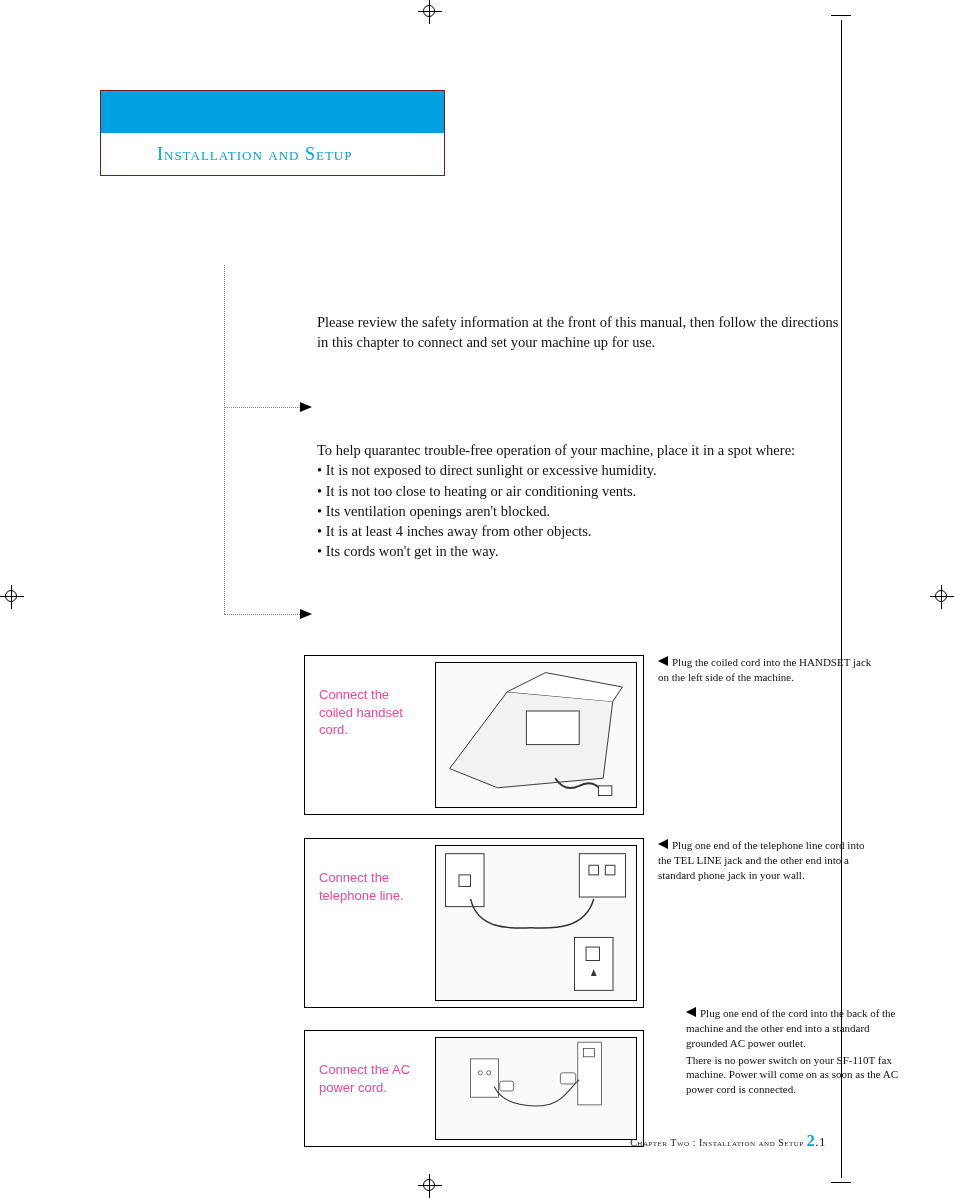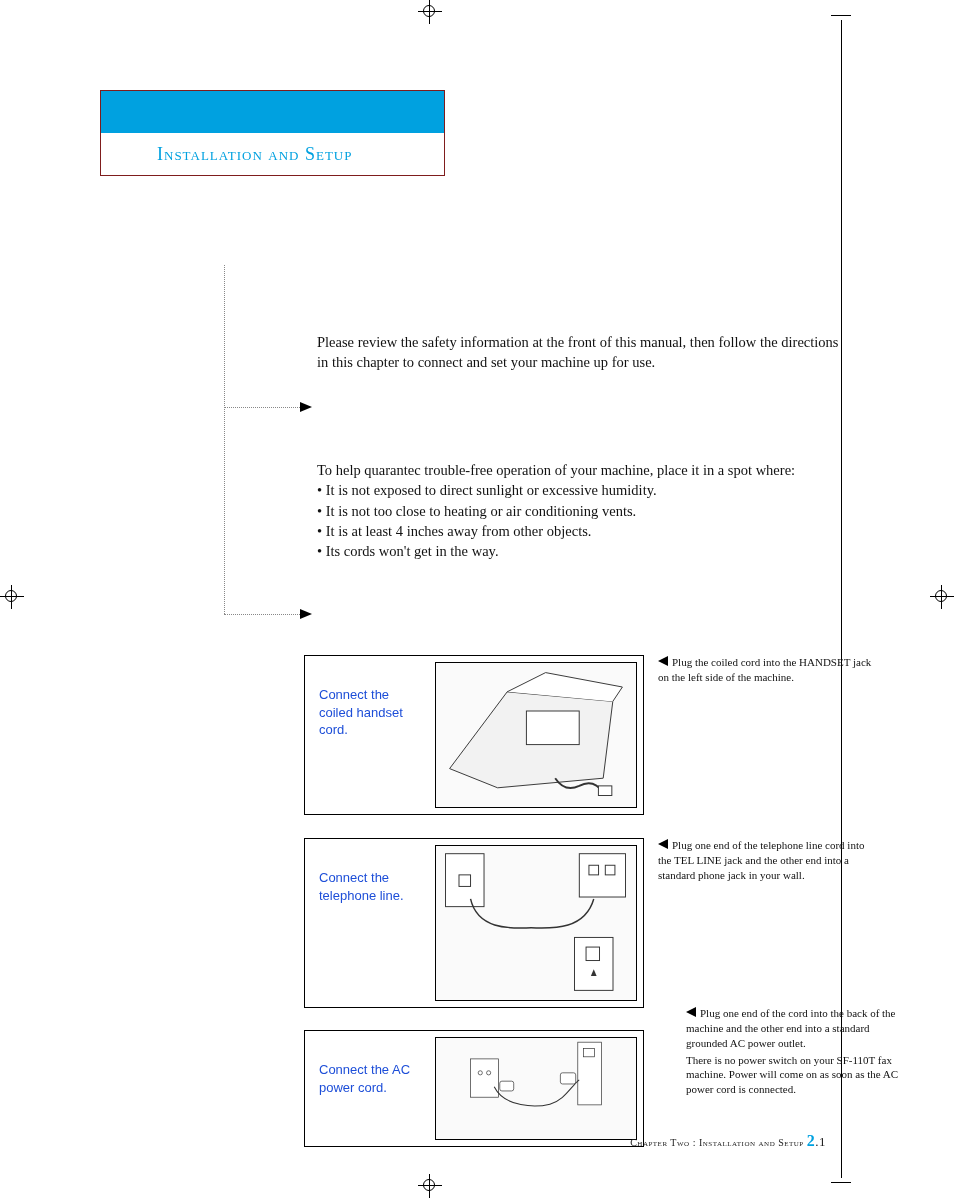--- a/index.html
+++ b/index.html
@@ -94,37 +94,36 @@
     border-bottom: 5px solid transparent;
     border-left: 12px solid #000;
   }
   .body-text {
     position: absolute;
     left: 217px;
     font-size: 14.5px;
     line-height: 1.4;
     color: #111;
     width: 530px;
-    margin-top: 20px;
   }
   .intro1 { top: 222px; }
   .intro2 { top: 350px; }
   .step-box {
     position: absolute;
     left: 204px;
     width: 340px;
     border: 1px solid #000;
     display: flex;
   }
   .step-label {
     width: 130px;
     padding: 30px 10px 10px 14px;
     font-family: Arial, Helvetica, sans-serif;
     font-size: 13px;
-    color: #1d4ed8;
+    color: #ec4899;
     line-height: 1.35;
   }
   .step-img {
     flex: 1;
     border: 1px solid #000;
     margin: 6px 6px 6px 0;
     background: #fafafa;
     position: relative;
     overflow: hidden;
   }
@@ -195,20 +194,21 @@
   <div class="arrow-r" style="top:312px; left:200px;"></div>
   <div class="dotted-h" style="top:524px; width:78px;"></div>
   <div class="arrow-r" style="top:519px; left:200px;"></div>
 
   <div class="body-text intro1">Please review the safety information at the front of this manual, then follow the directions in this chapter to connect and set your machine up for use.</div>
 
   <div class="body-text intro2">
     <div>To help quarantec trouble-free operation of your machine, place it in a spot where:</div>
     <div>• <span>It is not exposed to direct sunlight or excessive humidity.</span></div>
     <div>• <span>It is not too close to heating or air conditioning vents.</span></div>
+    <div>• <span>Its ventilation openings aren't blocked.</span></div>
     <div>• <span>It is at least 4 inches away from other objects.</span></div>
     <div>• <span>Its cords won't get in the way.</span></div>
   </div>
 
   <div class="step-box" style="top:565px; height:160px;">
     <div class="step-label">Connect the coiled handset cord.</div>
     <div class="step-img">
       <svg viewBox="0 0 200 150" width="100%" height="100%">
         <polygon points="10,110 70,30 180,40 170,120 60,130" fill="#f2f2f2" stroke="#333" stroke-width="1"></polygon>
         <polyline points="70,30 110,10 190,25 180,40" fill="#fff" stroke="#333" stroke-width="1"></polyline>

